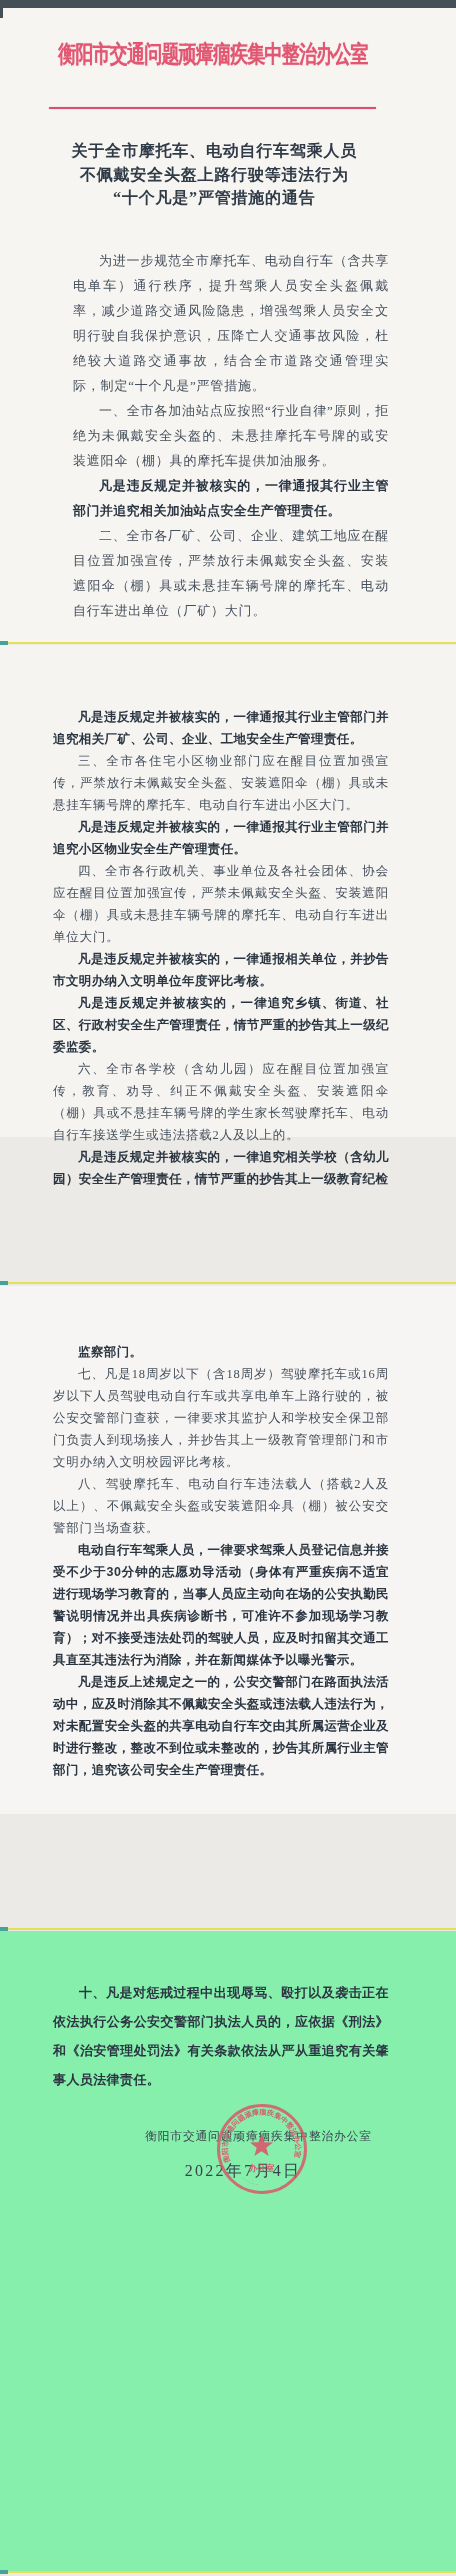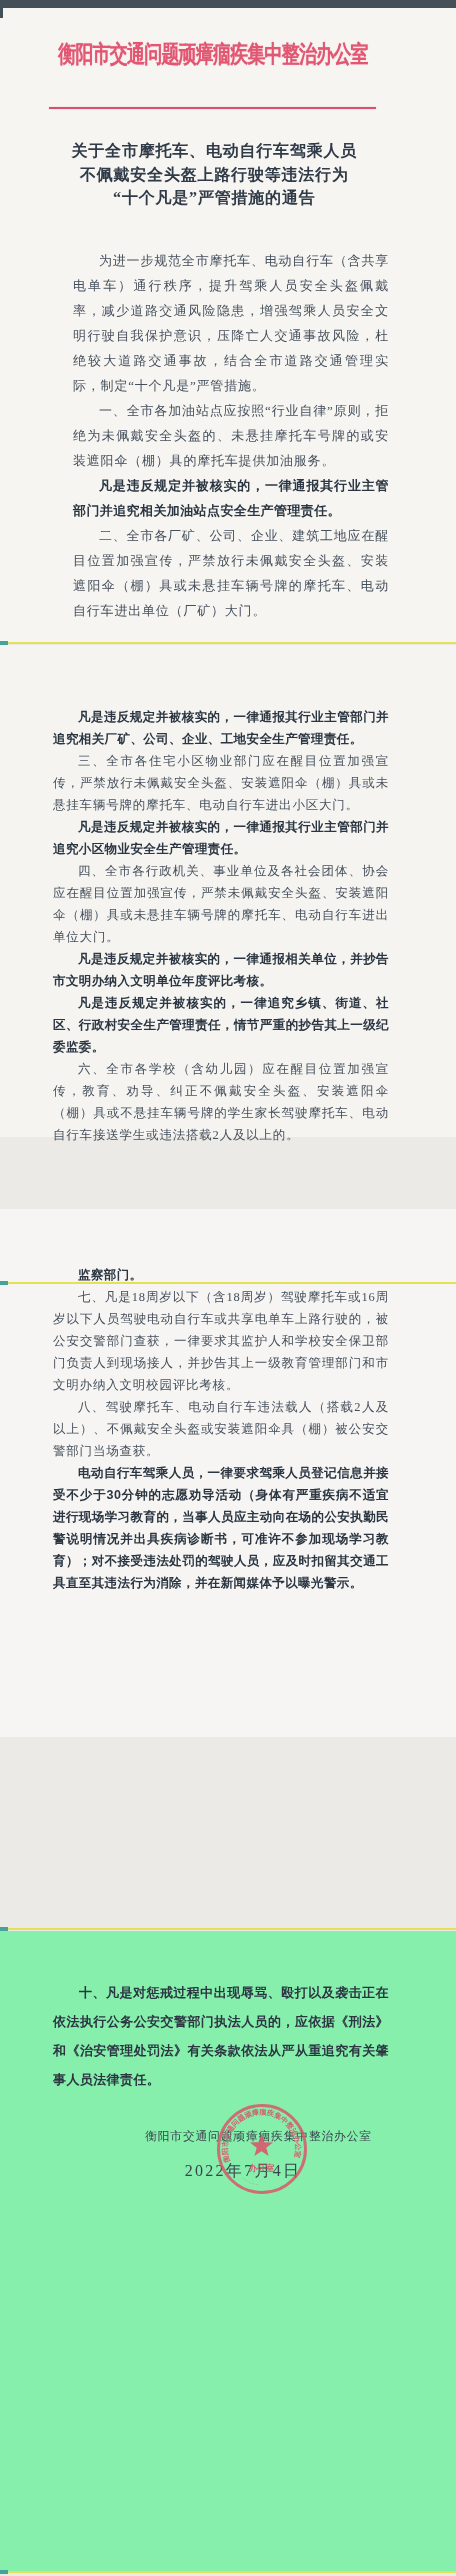--- a/index.html
+++ b/index.html
@@ -94,33 +94,35 @@
 
 <div class="page p2" style="top:645px;height:492px;">
   <div class="paras" style="top:61px;">
     <p class="para bold">凡是违反规定并被核实的，一律通报其行业主管部门并追究相关厂矿、公司、企业、工地安全生产管理责任。</p>
     <p class="para">三、全市各住宅小区物业部门应在醒目位置加强宣传，严禁放行未佩戴安全头盔、安装遮阳伞（棚）具或未悬挂车辆号牌的摩托车、电动自行车进出小区大门。</p>
     <p class="para bold">凡是违反规定并被核实的，一律通报其行业主管部门并追究小区物业安全生产管理责任。</p>
     <p class="para">四、全市各行政机关、事业单位及各社会团体、协会应在醒目位置加强宣传，严禁未佩戴安全头盔、安装遮阳伞（棚）具或未悬挂车辆号牌的摩托车、电动自行车进出单位大门。</p>
     <p class="para bold">凡是违反规定并被核实的，一律通报相关单位，并抄告市文明办纳入文明单位年度评比考核。</p>
     <p class="para bold">凡是违反规定并被核实的，一律追究乡镇、街道、社区、行政村安全生产管理责任，情节严重的抄告其上一级纪委监委。</p>
     <p class="para">六、全市各学校（含幼儿园）应在醒目位置加强宣传，教育、劝导、纠正不佩戴安全头盔、安装遮阳伞（棚）具或不悬挂车辆号牌的学生家长驾驶摩托车、电动自行车接送学生或违法搭载2人及以上的。</p>
+    <p class="para bold">凡是违反规定并被核实的，一律追究相关学校（含幼儿园）安全生产管理责任，情节严重的抄告其上一级教育纪检</p>
   </div>
 </div>
 
 <div class="separator" style="top:1282px;">
     <div class="tick"></div>
   </div>
 
-<div class="page p3" style="top:1209px;height:528px;">
+<div class="page p3" style="top:1286px;height:528px;">
   <div class="paras" style="top:55px;">
     <p class="para bold">监察部门。</p>
     <p class="para">七、凡是18周岁以下（含18周岁）驾驶摩托车或16周岁以下人员驾驶电动自行车或共享电单车上路行驶的，被公安交警部门查获，一律要求其监护人和学校安全保卫部门负责人到现场接人，并抄告其上一级教育管理部门和市文明办纳入文明校园评比考核。</p>
     <p class="para">八、驾驶摩托车、电动自行车违法载人（搭载2人及以上）、不佩戴安全头盔或安装遮阳伞具（棚）被公安交警部门当场查获。</p>
     <p class="para bold">电动自行车驾乘人员，一律要求驾乘人员登记信息并接受不少于30分钟的志愿劝导活动（身体有严重疾病不适宜进行现场学习教育的，当事人员应主动向在场的公安执勤民警说明情况并出具疾病诊断书，可准许不参加现场学习教育）；对不接受违法处罚的驾驶人员，应及时扣留其交通工具直至其违法行为消除，并在新闻媒体予以曝光警示。</p>
+    <p class="para bold">凡是违反上述规定之一的，公安交警部门在路面执法活动中，应及时消除其不佩戴安全头盔或违法载人违法行为，对未配置安全头盔的共享电动自行车交由其所属运营企业及时进行整改，整改不到位或未整改的，抄告其所属行业主管部门，追究该公司安全生产管理责任。</p>
   </div>
 </div>
 
 <div class="separator" style="top:1928px;">
     <div class="tick"></div>
   </div>
 
 <div class="page p4" style="top:1931px;height:642px;">
   <div class="paras" style="top:47px;">
     <p class="para bold">十、凡是对惩戒过程中出现辱骂、殴打以及袭击正在依法执行公务公安交警部门执法人员的，应依据《刑法》和《治安管理处罚法》有关条款依法从严从重追究有关肇事人员法律责任。</p>

